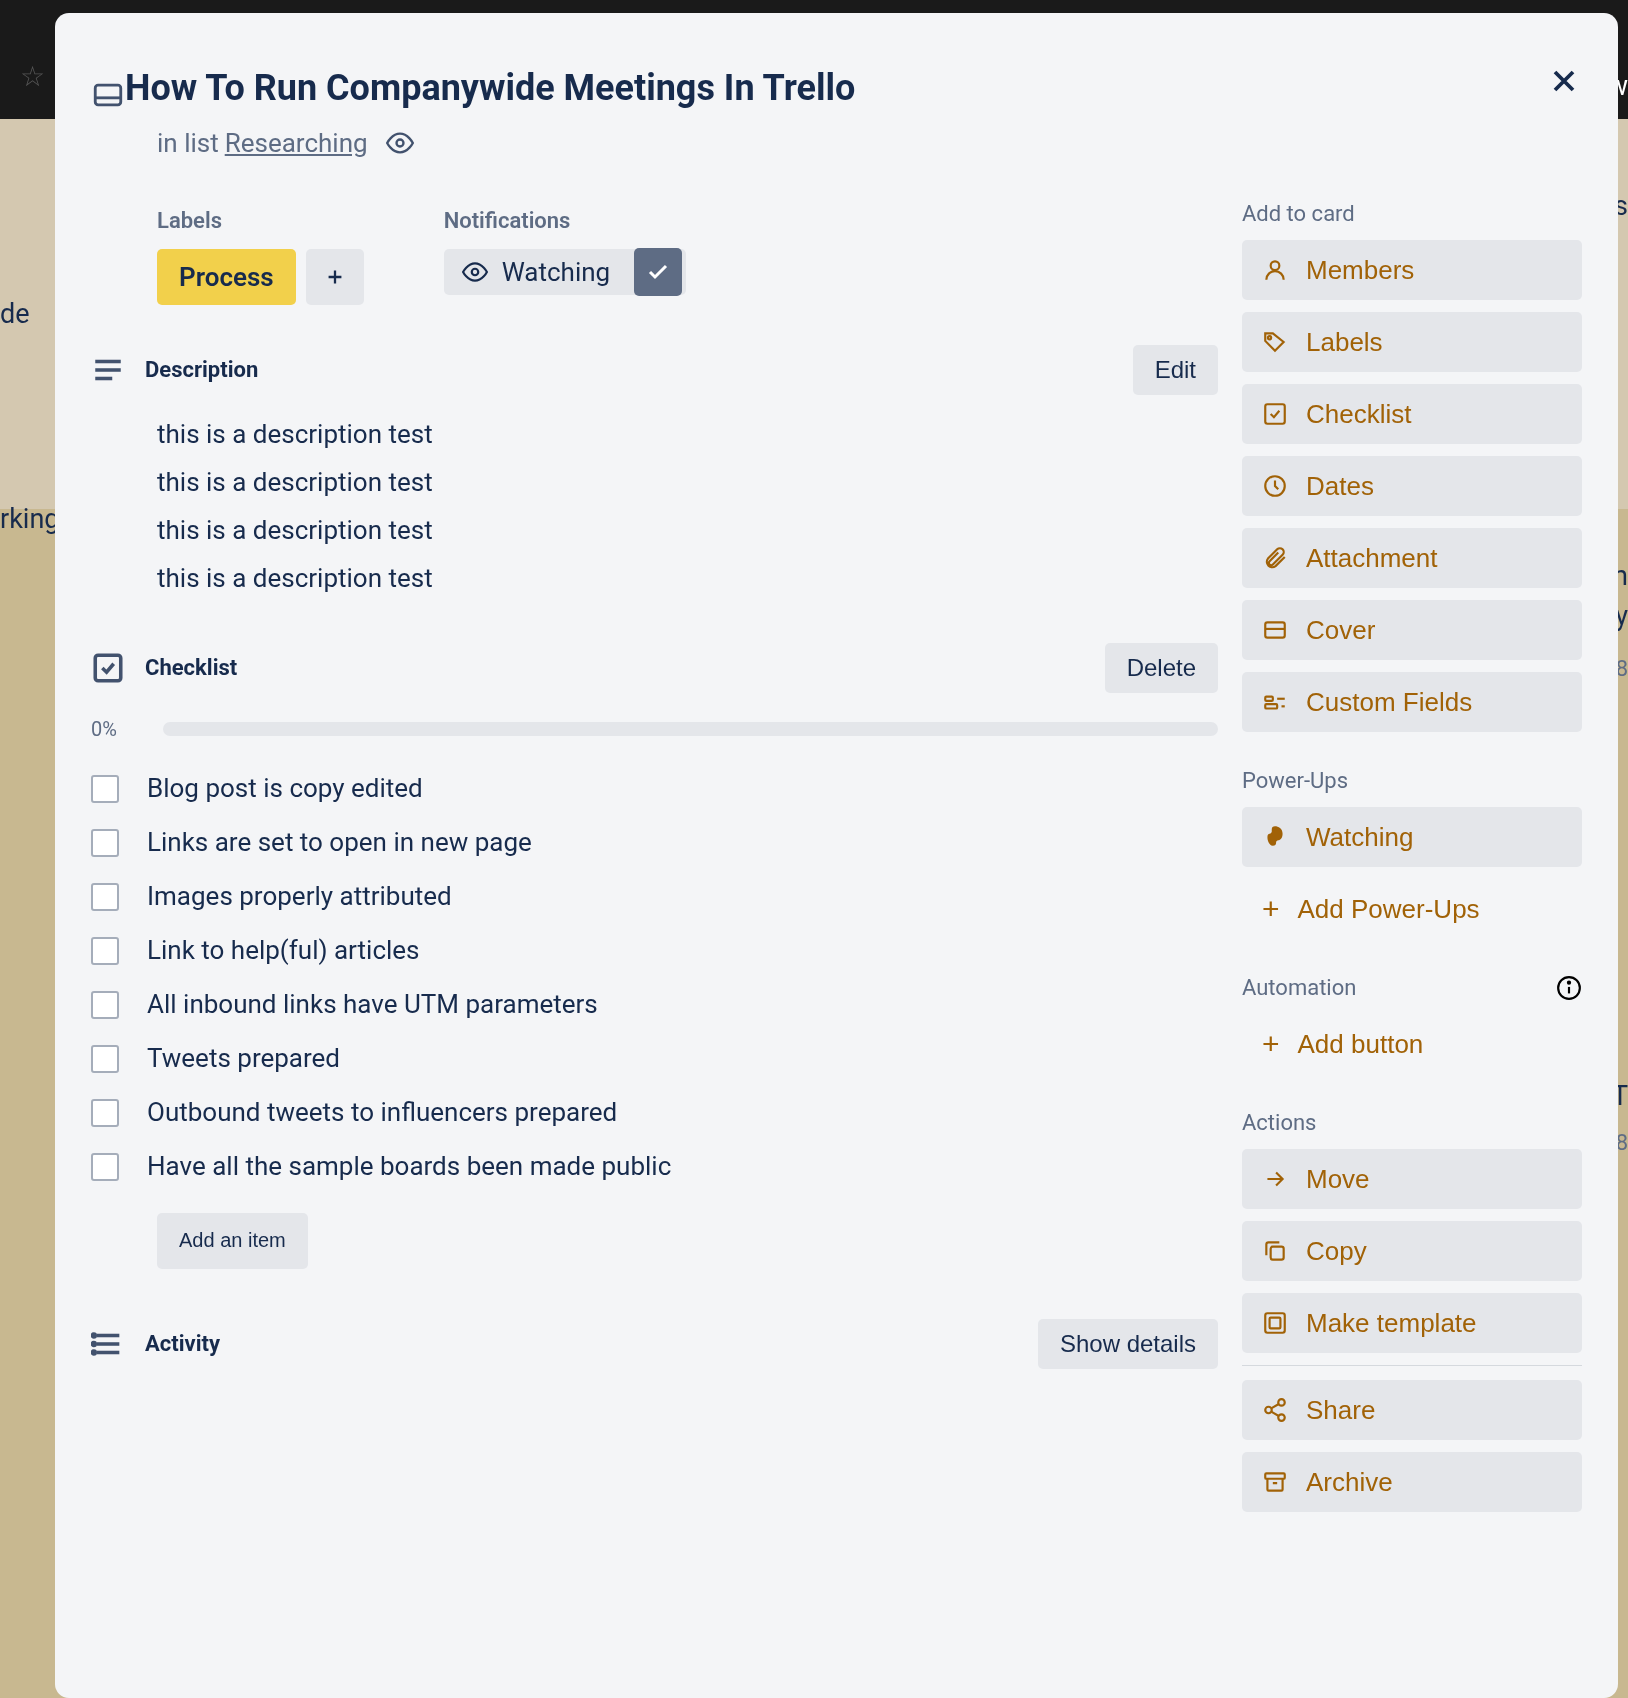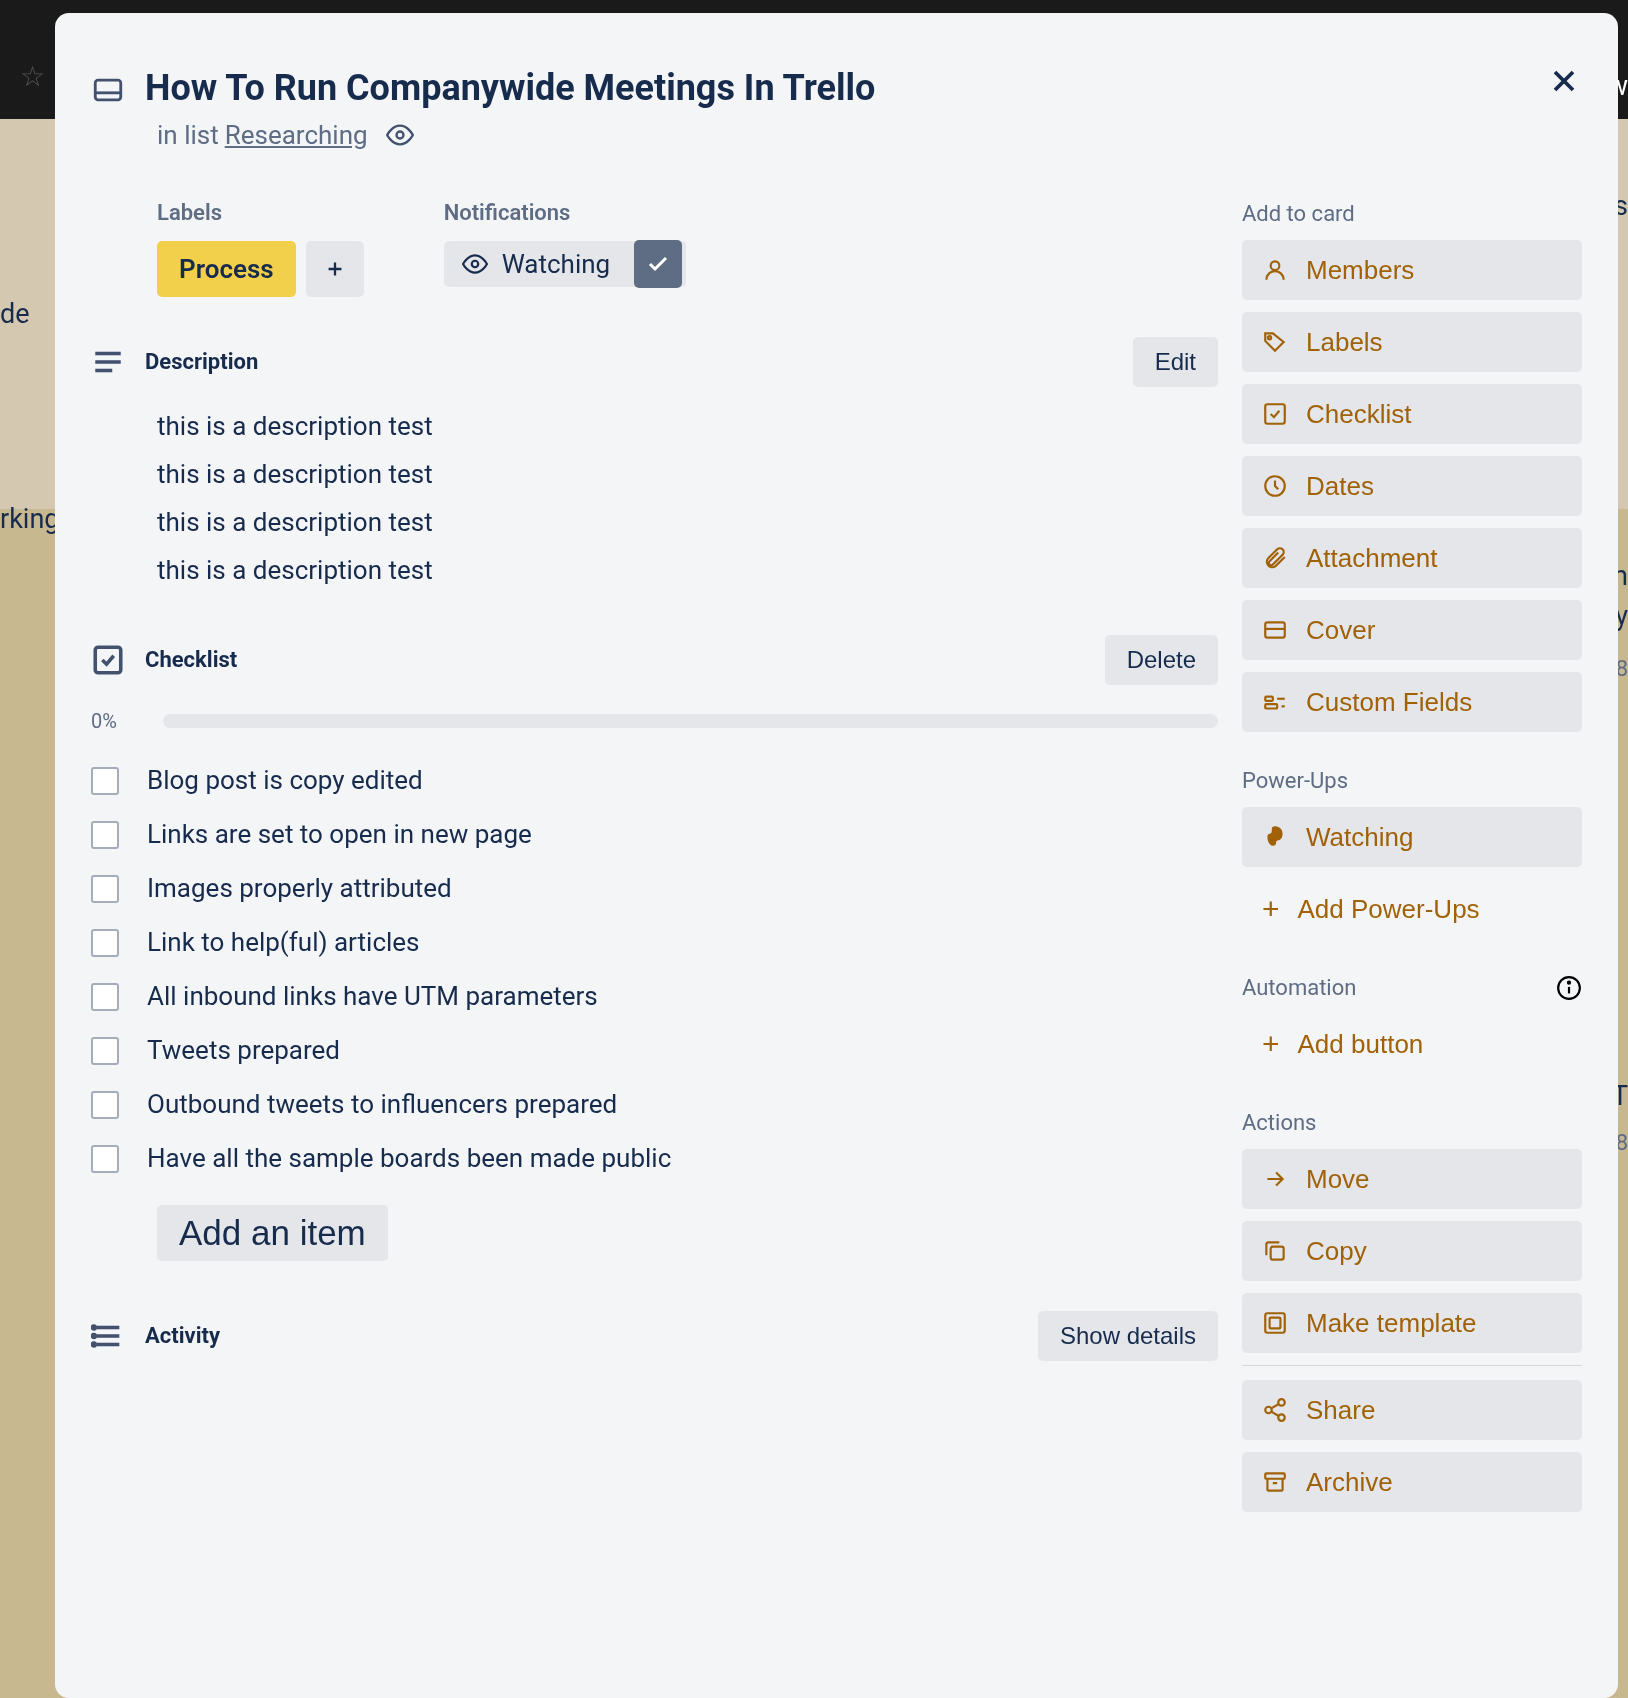--- a/index.html
+++ b/index.html
@@ -5,21 +5,21 @@
 *{box-sizing:border-box;margin:0;padding:0}
 body{font-family:-apple-system,BlinkMacSystemFont,"Segoe UI",Roboto,sans-serif;background:#3a2f1f;width:1628px;height:1698px;overflow:hidden;position:relative;font-size:24px}
 .backdrop{position:absolute;inset:0;background:linear-gradient(180deg,#1a1a1a 0 7%,#d4c8b0 7% 30%,#c8b890 30% 100%)}
 .bg-star{position:absolute;left:20px;top:60px;color:#555;font-size:28px}
 .bg-text{position:absolute;font-size:27px;color:#172b4d}
 .modal{position:absolute;left:55px;top:13px;right:10px;bottom:0;background:#f4f5f7;border-radius:14px;padding:30px 36px 0 36px;display:flex;gap:24px}
 .main{flex:1;min-width:0}
 .sidebar{width:340px;padding-top:158px}
 .close-btn{position:absolute;top:50px;right:36px;cursor:pointer;color:#172b4d}
 .close-btn svg{width:36px;height:36px}
-.title-row{display:flex;gap:20px;align-items:flex-start;margin-bottom:8px;margin-top:22px}
+.title-row{display:flex;align-items:flex-end;margin-bottom:16px;margin-top:22px}
 .title-row .ic{margin-top:8px;color:#42526e}
 .card-title{font-size:36px;font-weight:700;color:#172b4d;line-height:1.3}
 .list-row{margin-left:66px;display:flex;align-items:center;gap:18px;color:#5e6c84;font-size:26px;margin-bottom:50px}
 .list-link{color:#5e6c84;text-decoration:underline}
 .eye-ic{color:#42526e}
 .meta-row{margin-left:66px;display:flex;gap:80px;margin-bottom:40px}
 .meta-block{}
 .meta-head{font-size:22px;font-weight:600;color:#5e6c84;margin-bottom:16px}
 .chip-row{display:flex;gap:10px;align-items:center}
 .chip{height:56px;border-radius:5px;display:flex;align-items:center;padding:12px 22px;font-size:26px;font-weight:600;cursor:pointer}
@@ -34,21 +34,21 @@
 .sec-title{font-size:22px;font-weight:700;color:#172b4d;flex:1}
 .sec-btn{background:#e4e6ea;border:none;border-radius:5px;height:50px;padding:0 22px;font-size:24px;font-weight:500;color:#172b4d;cursor:pointer}
 .desc-body{margin-left:66px}
 .desc-body p{font-size:26px;color:#172b4d;margin-bottom:18px}
 .progress-row{display:flex;align-items:center;gap:24px;margin-bottom:20px}
 .progress-pct{font-size:20px;color:#5e6c84;width:48px}
 .progress-bar{flex:1;height:14px;background:#e4e6ea;border-radius:7px}
 .check-item{display:flex;align-items:flex-end;gap:28px;padding:12px 0}
 .checkbox{width:28px;height:28px;border:2.5px solid #a5adba;border-radius:3px;flex-shrink:0;cursor:pointer;background:#fff}
 .check-label{font-size:26px;color:#172b4d}
-.add-item-btn{margin-left:66px;margin-top:20px;background:#e4e6ea;border:none;border-radius:5px;height:56px;padding:0 22px;font-size:35px;color:#172b4d;cursor:pointer}
+.add-item-btn{margin-left:66px;margin-top:20px;background:#e4e6ea;border:none;border-radius:5px;height:56px;padding:0 22px;font-size:20px;color:#172b4d;cursor:pointer}
 .side-head{font-size:22px;font-weight:400;color:#5e6c84;margin-bottom:14px}
 .side-group{margin-bottom:36px}
 .side-btn{width:100%;background:#e4e6ea;border:none;border-radius:5px;height:60px;display:flex;align-items:center;gap:18px;padding:14px 20px;font-size:26px;font-weight:500;color:#a16207;cursor:pointer;margin-bottom:12px}
 .side-btn svg{width:26px;height:26px;flex-shrink:0}
 .side-btn.plain{background:transparent}
 .side-btn .plus{font-size:30px;font-weight:400}
 .info-ic{position:absolute;right:0;top:0;cursor:pointer}
 .auto-head{position:relative;margin-bottom:14px}
 .divider{height:1px;background:#d5d9de;margin:8px 0 14px 0}
 svg{display:block}

